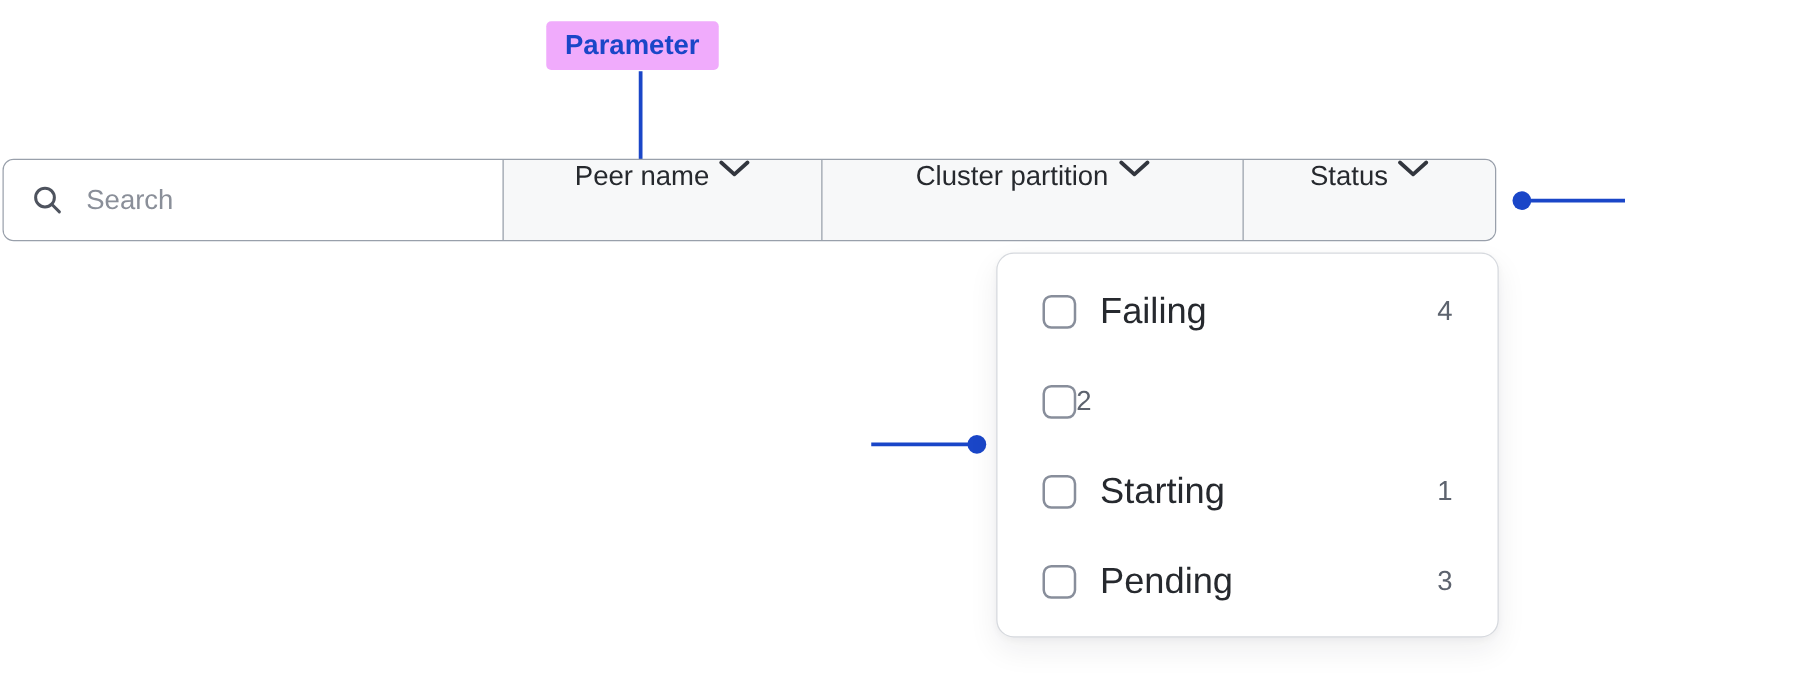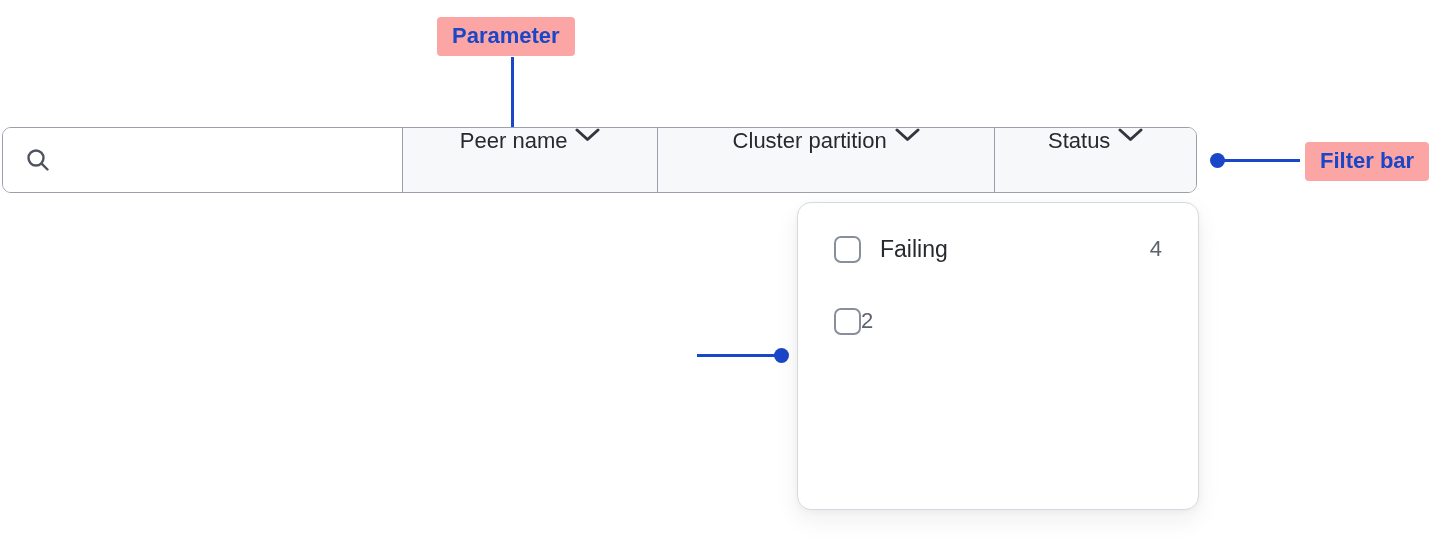--- a/index.html
+++ b/index.html
@@ -9,21 +9,21 @@
     font-family: "Liberation Sans", "DejaVu Sans", sans-serif;
     position: relative;
     overflow: hidden;
     color: #26292e;
   }
   .stage { position: absolute; inset: 0; }
 
   
   .badge {
     position: absolute;
-    background: #fca5a5;
+    background: #f0abfc;
     color: #1a46c8;
     font-size: 22px;
     font-weight: 700;
     line-height: 1;
     padding: 8px 15px 9px;
     border-radius: 4px;
     white-space: nowrap;
   }
   .callout-line { position: absolute; background: #1a46c8; }
   .callout-line.v { width: 3px; }
@@ -101,21 +101,21 @@
   }
   .checkbox {
     width: 27px; height: 27px;
     border: 2px solid #888e9b;
     border-radius: 7px;
     background: #ffffff;
     flex: 0 0 auto;
   }
   .option-label {
     margin-left: 19px;
-    font-size: 23px;
+    font-size: 29px;
     color: #26292e;
     flex: 1 1 auto;
   }
   .option-count {
     font-size: 22px;
     color: #5d636e;
     flex: 0 0 auto;
   }
 </style>
 </head>
@@ -126,20 +126,21 @@
   <div class="badge" style="left:437px; top:17px;">Parameter</div>
   <div class="callout-line v" style="left:511px; top:57px; height:84px;"></div>
   <div class="callout-dot" style="left:505px; top:135px;"></div>
 
   <div class="filter-bar">
     <div class="search-segment">
       <svg width="26" height="26" viewBox="0 0 26 26">
         <circle cx="11" cy="11" r="7.5" fill="none" stroke="#4e535e" stroke-width="2.4"></circle>
         <line x1="16.6" y1="16.6" x2="22.5" y2="22.5" stroke="#4e535e" stroke-width="2.4" stroke-linecap="round"></line>
       </svg>
+      <input class="search-input" type="text" placeholder="Search" style="">
     </div>
 
     <div class="param-segment seg-peer">
       <span class="label">Peer name</span>
       <svg width="25" height="14" viewBox="0 0 25 14">
         <polyline points="2,2 12.5,11.5 23,2" fill="none" stroke="#32363e" stroke-width="3" stroke-linecap="round" stroke-linejoin="round"></polyline>
       </svg>
     </div>
 
     <div class="param-segment seg-cluster">
@@ -152,34 +153,43 @@
     <div class="param-segment seg-status">
       <span class="label">Status</span>
       <svg width="25" height="14" viewBox="0 0 25 14">
         <polyline points="2,2 12.5,11.5 23,2" fill="none" stroke="#32363e" stroke-width="3" stroke-linecap="round" stroke-linejoin="round"></polyline>
       </svg>
     </div>
   </div>
 
   <div class="callout-dot" style="left:1210px; top:153px;"></div>
   <div class="callout-line h" style="left:1220px; top:159px; width:80px;"></div>
-  <div class="badge" style="left:1305px; top:142px;">Filter bar</div>
 
   <div class="callout-line h" style="left:697px; top:354px; width:78px;"></div>
   <div class="callout-dot" style="left:774px; top:348px;"></div>
 
   <div class="dropdown-panel">
 
     <div class="option-row">
       <span class="checkbox"></span>
       <span class="option-label">Failing</span>
       <span class="option-count">4</span>
     </div>
 
     <div class="option-row">
       <span class="checkbox"></span>
       <span class="option-count">2</span>
     </div>
 
+    <div class="option-row">
+      <span class="checkbox"></span>
+      <span class="option-label">Starting</span>
+      <span class="option-count">1</span>
+    </div>
 
+    <div class="option-row">
+      <span class="checkbox"></span>
+      <span class="option-label">Pending</span>
+      <span class="option-count">3</span>
+    </div>
 
   </div>
 </div>
 
 </body></html>

